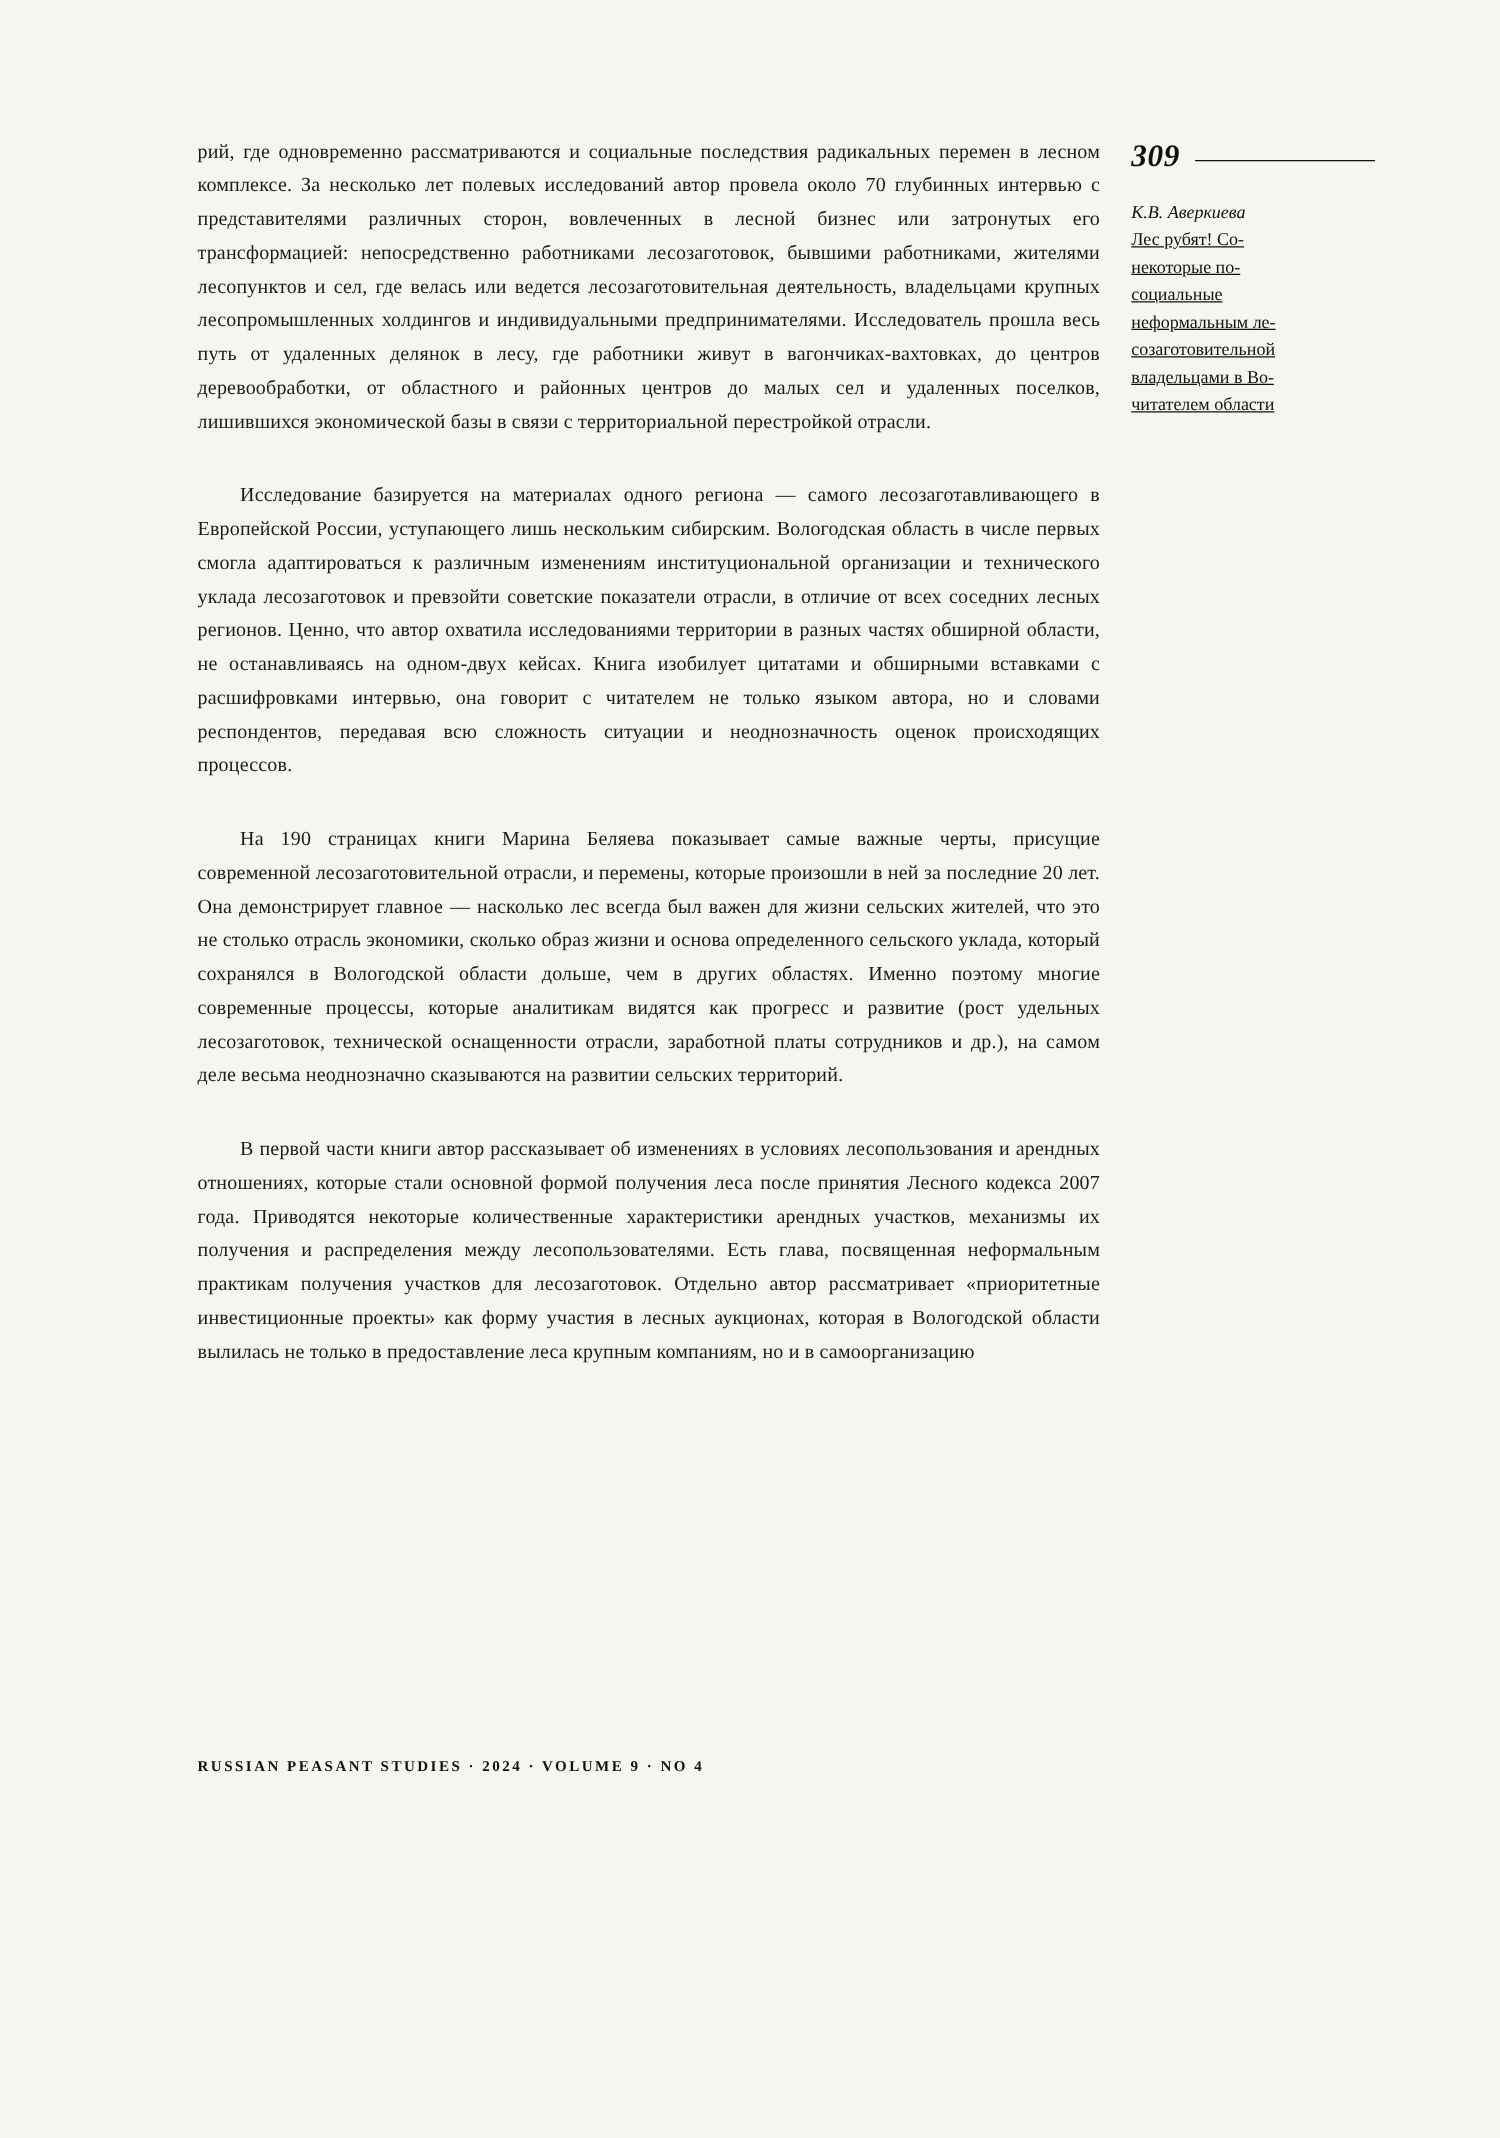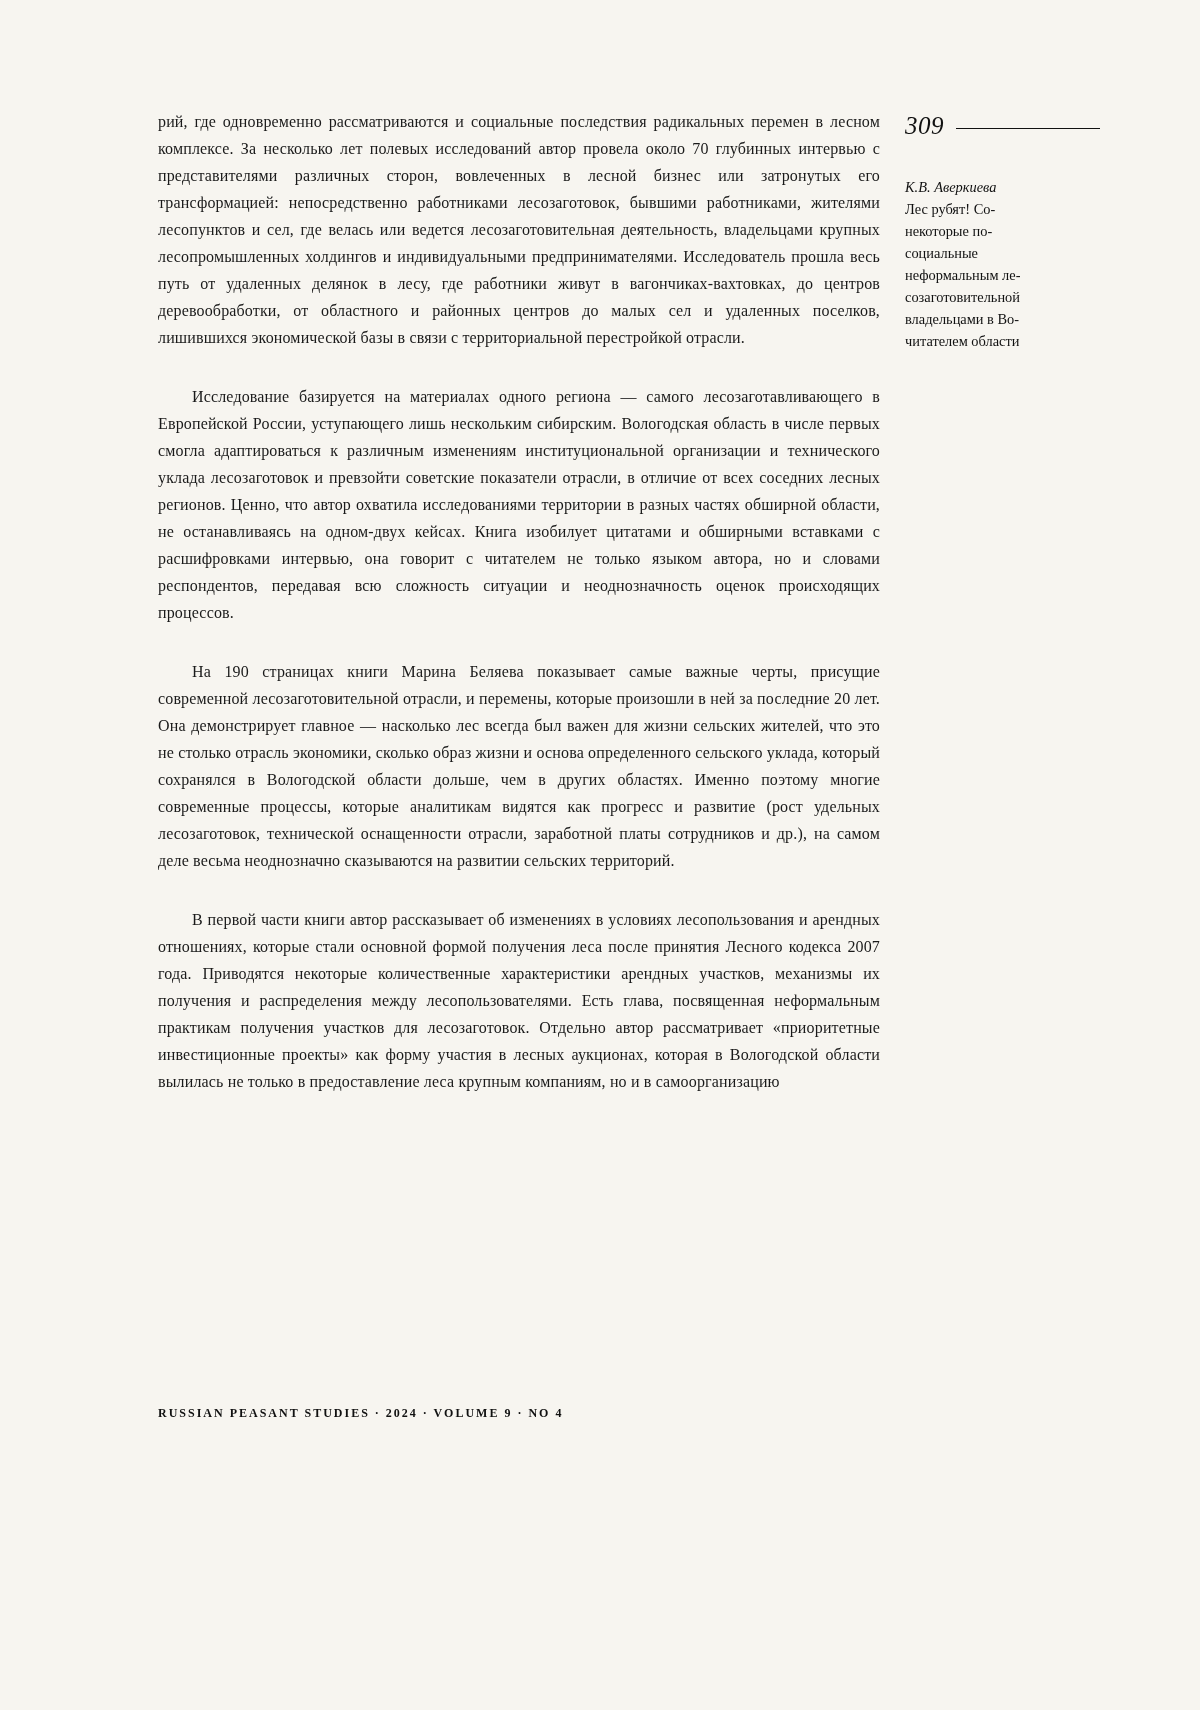--- a/index.html
+++ b/index.html
@@ -55,47 +55,48 @@
   .folio-row {
     display: flex;
     align-items: center;
     height: 34px;
   }
 
   .folio {
     font-family: "Liberation Serif", serif;
     font-style: italic;
     font-size: 25px;
-    font-weight: 400;
+    font-weight: 700;
     line-height: 1;
     color: #111;
     letter-spacing: 0.5px;
   }
 
   .folio-rule {
     flex: 1 1 auto;
     height: 0;
     border-top: 1.6px solid #111;
     margin-left: 12px;
     margin-top: 6px;
   }
 
   .running-head {
-    margin-top: 34px;
+    margin-top: 17px;
     font-family: "Liberation Serif", serif;
     font-size: 14.4px;
     line-height: 22px;
     color: #111;
     width: 160px;
   }
   .running-head .author {
     font-style: italic;
   }
   .running-head .title-line {
     font-style: normal;
+    text-decoration: underline;
   }
 
   
   .footer {
     position: absolute;
     left: 158px;
     top: 1406px;
     width: 740px;
   }
   .footer-text {

